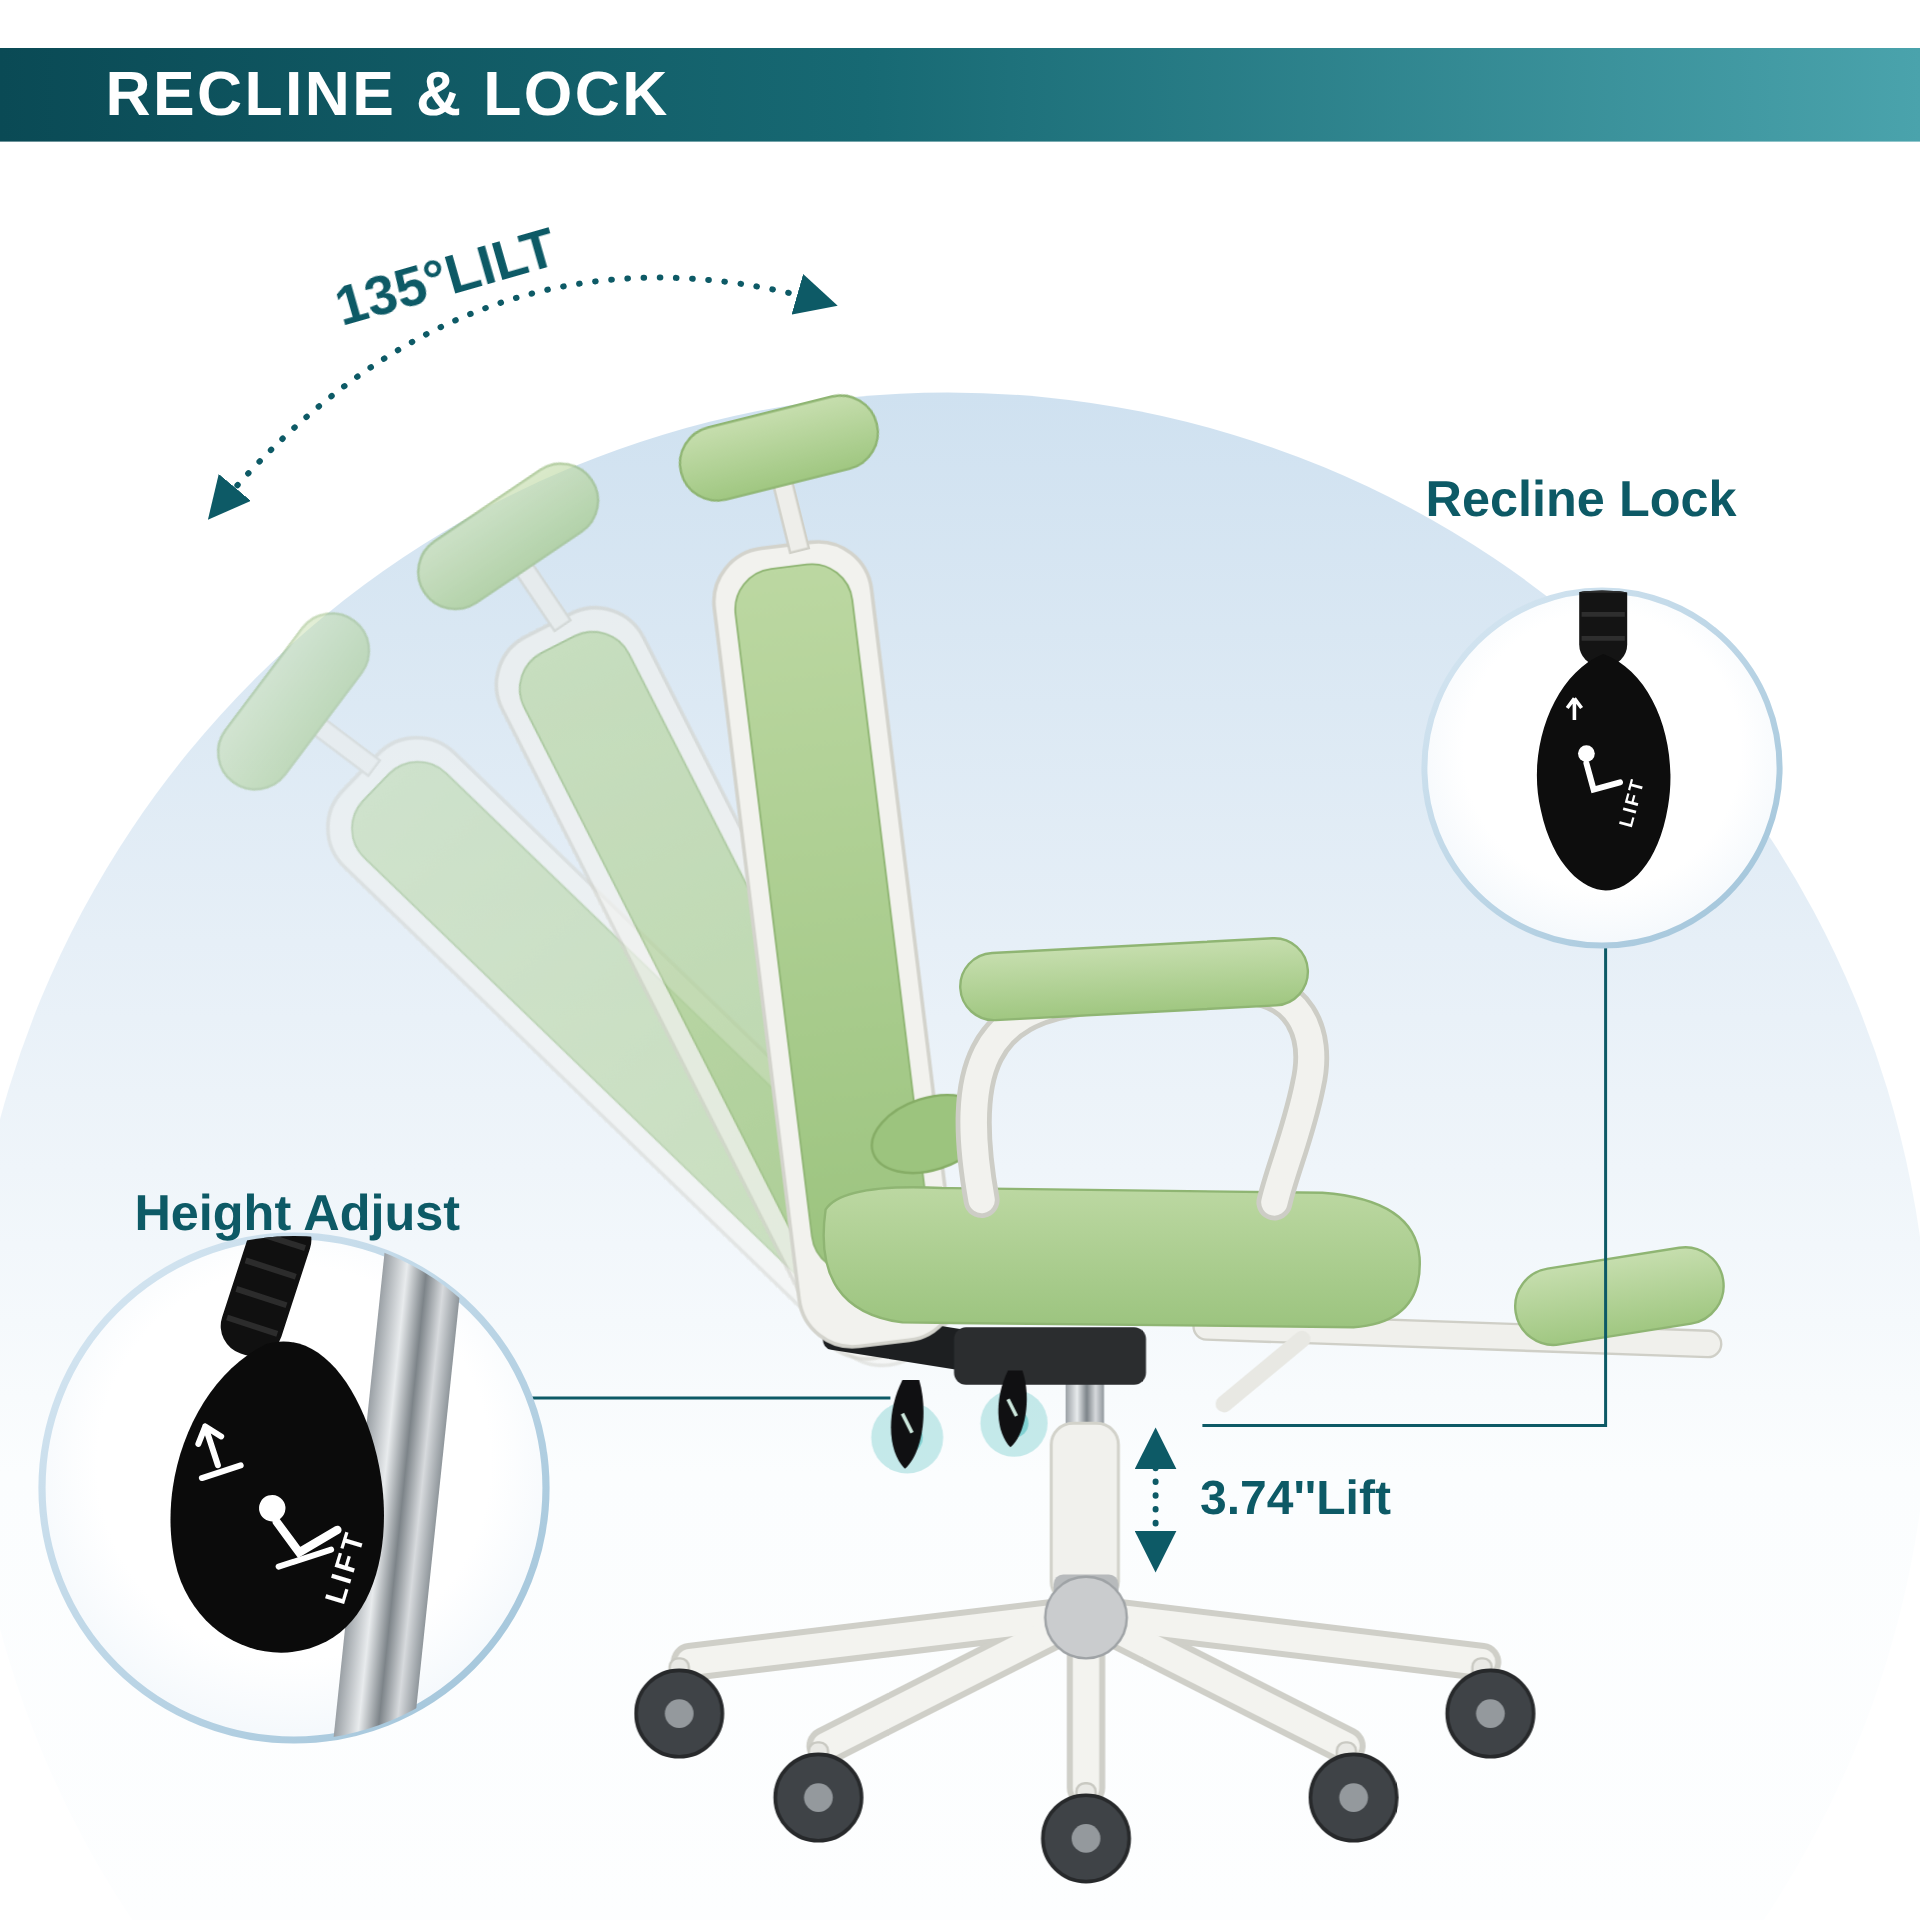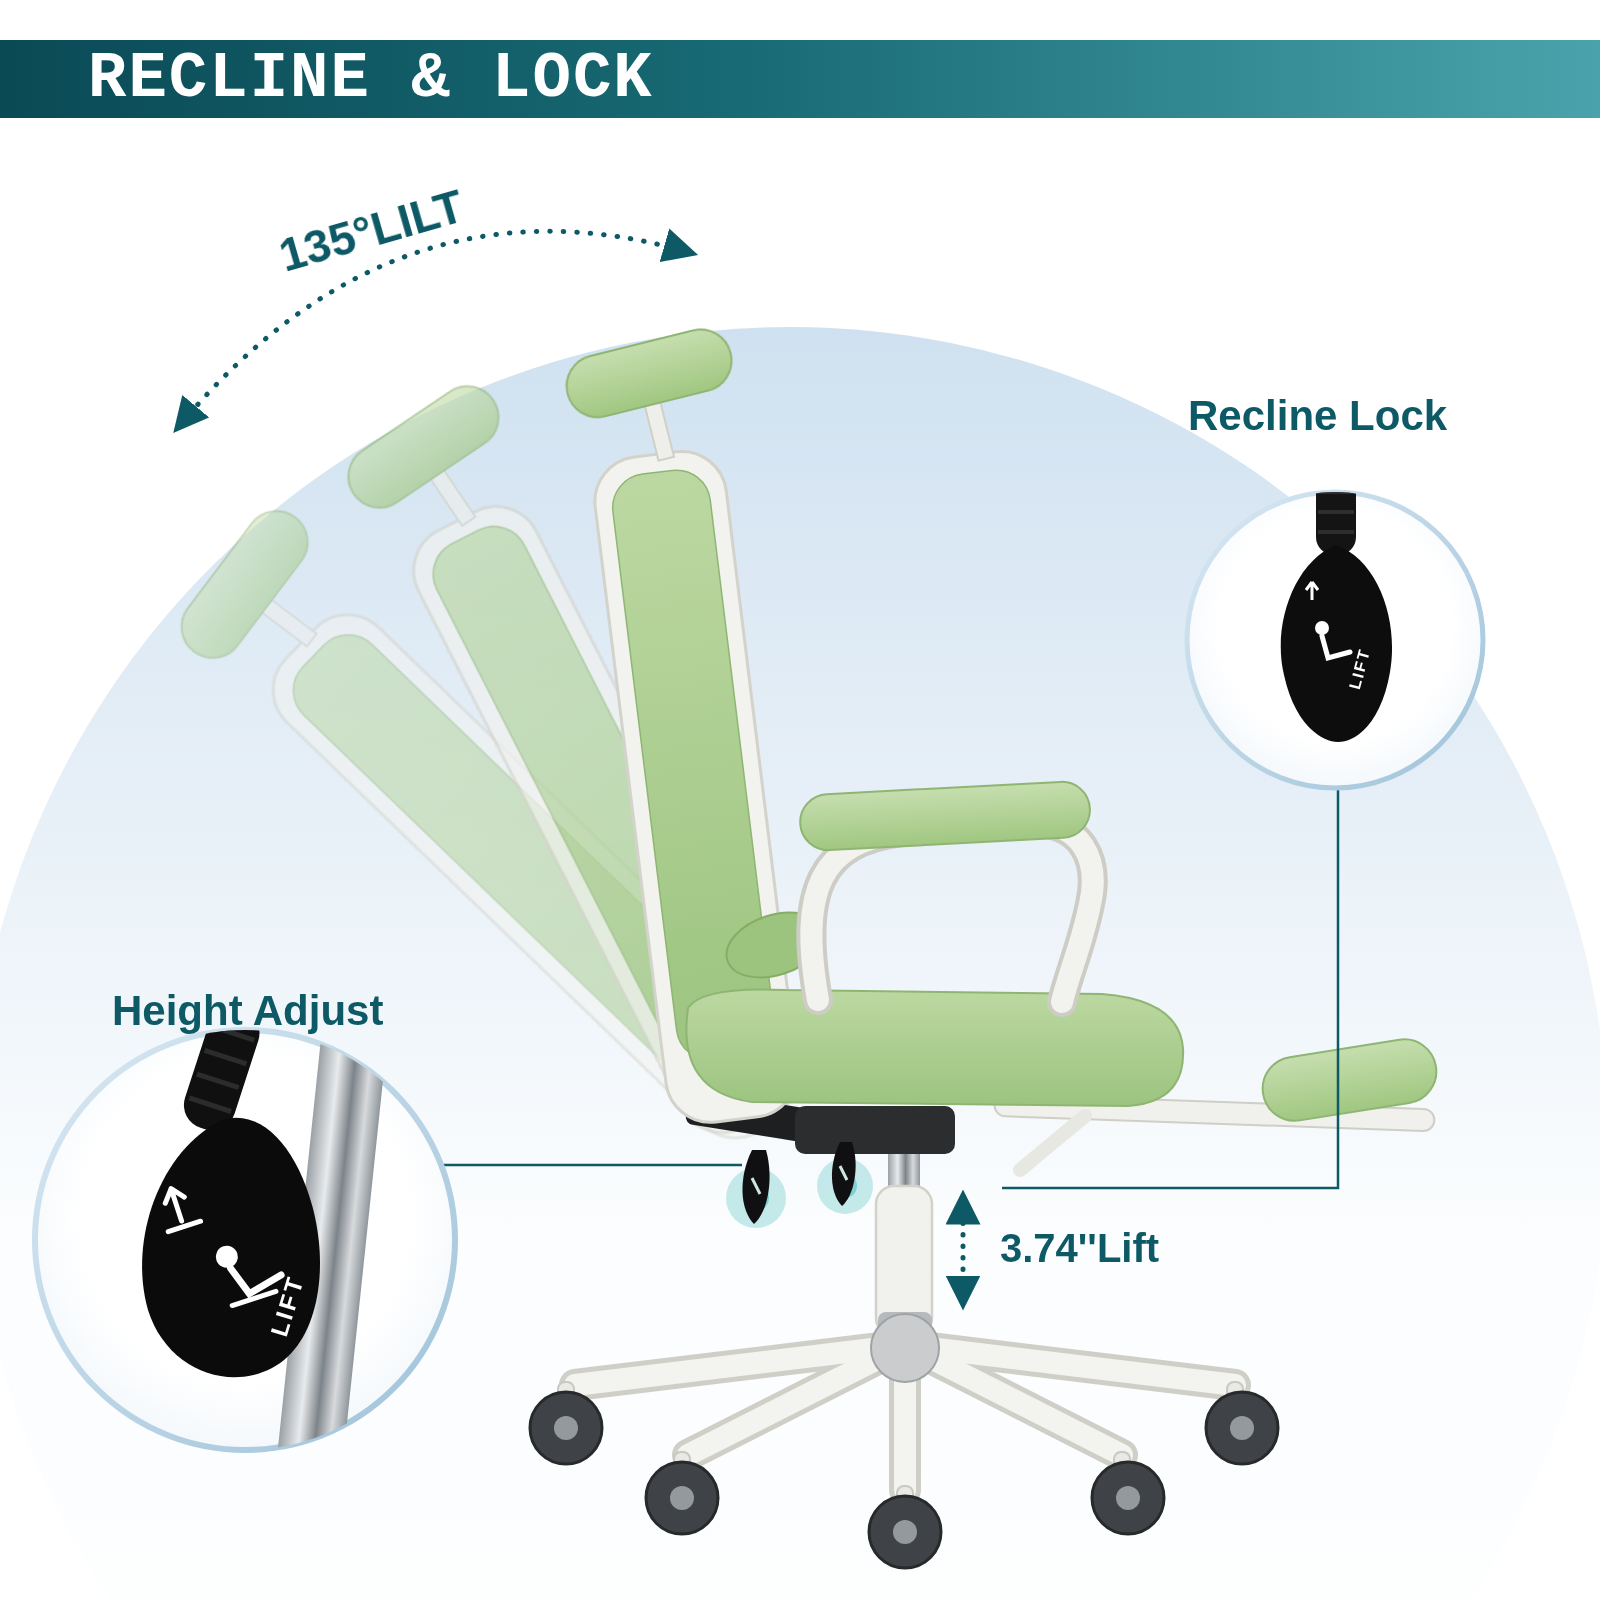--- a/index.html
+++ b/index.html
@@ -10,22 +10,22 @@
     position:relative;overflow:hidden;
   }
   .stage{position:absolute;inset:0;width:1600px;height:1600px;}
   .header-bar{
     position:absolute;top:40px;left:0;right:0;height:78px;
     background:linear-gradient(90deg,var(--header-grad-start,#0a4a55) 0%,#176973 45%,var(--header-grad-end,#4aa3ac) 100%);
     display:flex;align-items:center;padding-left:88px;
     z-index:3;
   }
   .header-bar h1{
-    margin:0;color:#ffffff;font-size:64px;font-weight:bold;letter-spacing:2px;
-    font-family:Liberation Mono, monospace;
+    margin:0;color:#ffffff;font-size:52px;font-weight:bold;letter-spacing:2px;
+    font-family:Liberation Sans, sans-serif;
   }
   svg.scene{position:absolute;top:0;left:0;width:1600px;height:1600px;z-index:1;}
   svg text{font-family:"Liberation Sans",sans-serif;font-weight:bold;fill:var(--accent-teal,#0d5a66);}
   .lbl-big{font-size:46px;}
   .lbl-med{font-size:42px;}
   .lbl-lift{font-size:40px;}
   .lever-txt{fill:#ffffff;font-weight:bold;}
 </style>
 </head>
 <body>

